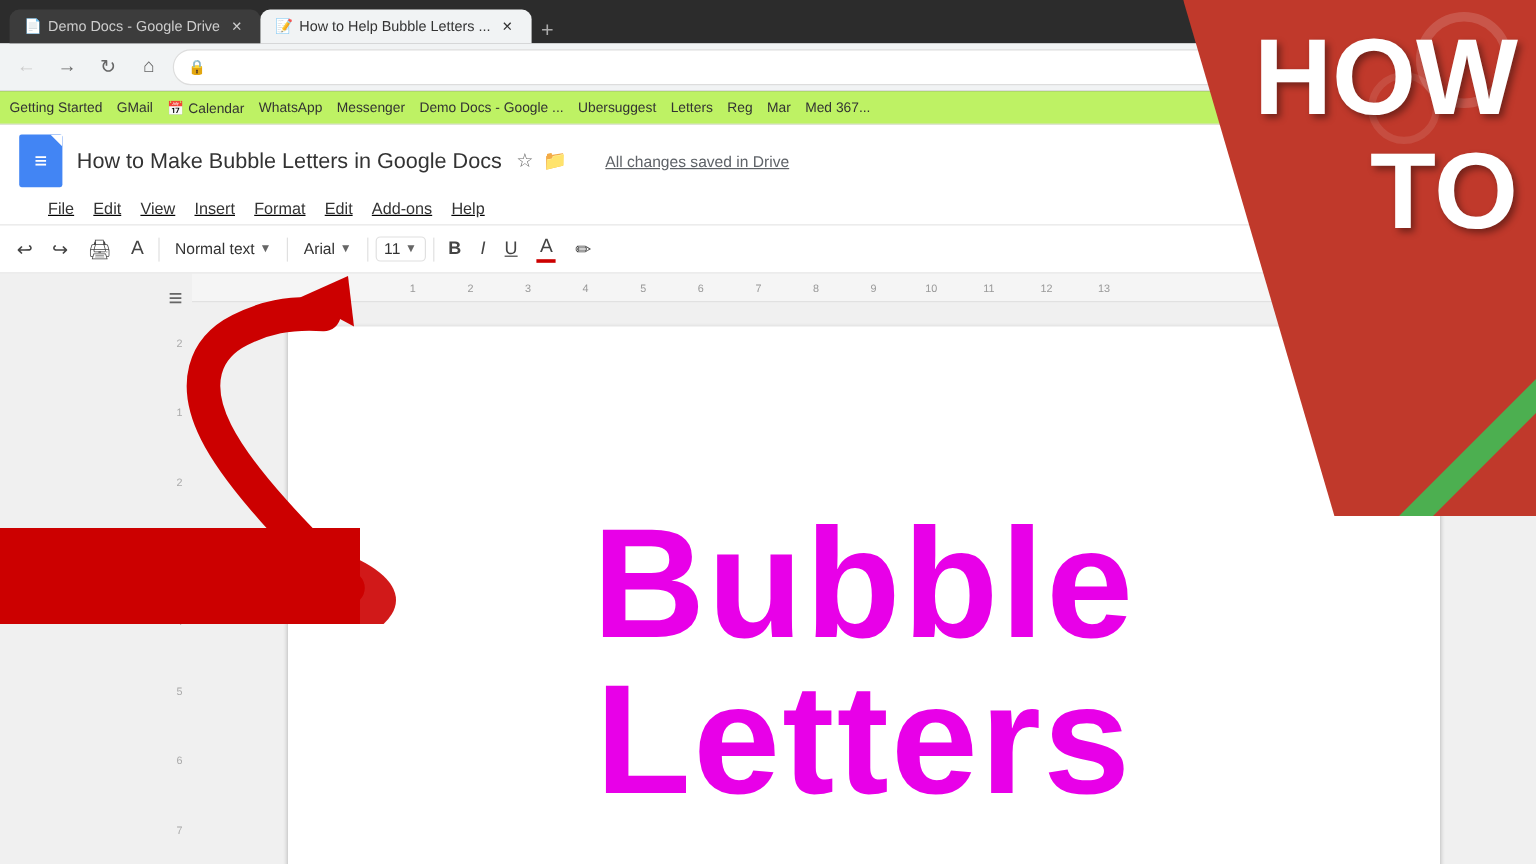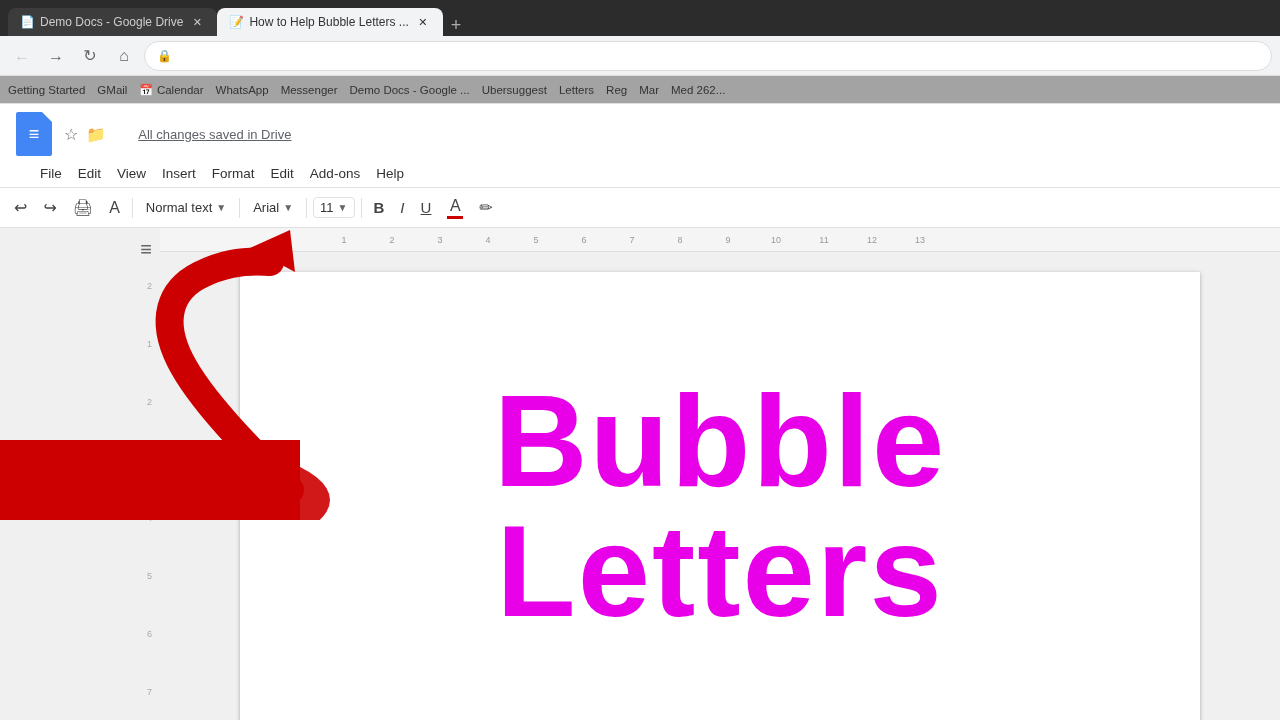--- a/index.html
+++ b/index.html
@@ -16,38 +16,38 @@
     .new-tab-btn { color: #aaa; font-size: 18px; padding: 0 8px; cursor: pointer; }
 
     .nav-bar { display: flex; align-items: center; background: #f1f3f4; padding: 4px 8px; gap: 6px; height: 40px; border-bottom: 1px solid #ddd; }
     .nav-btn { background: none; border: none; cursor: pointer; color: #666; font-size: 16px; width: 28px; height: 28px; display: flex; align-items: center; justify-content: center; border-radius: 50%; }
     .nav-btn.disabled { color: #ccc; cursor: default; }
     .address-bar { flex: 1; display: flex; align-items: center; background: #fff; border: 1px solid #ddd; border-radius: 20px; padding: 0 12px; height: 30px; gap: 6px; }
     .address-bar .lock-icon { color: #666; font-size: 12px; }
     .address-text { font-size: 13px; color: #333; flex: 1; overflow: hidden; text-overflow: ellipsis; white-space: nowrap; }
 
     
-    .bookmarks-bar { background: #a3a3a3; padding: 2px 8px; height: 28px; display: flex; align-items: center; gap: 12px; border-bottom: 1px solid #e0e0e0; overflow: hidden; }
+    .bookmarks-bar { background: #bef264; padding: 2px 8px; height: 28px; display: flex; align-items: center; gap: 12px; border-bottom: 1px solid #e0e0e0; overflow: hidden; }
     .bookmark-item { font-size: 11.5px; color: #333; cursor: pointer; white-space: nowrap; display: flex; align-items: center; gap: 4px; }
 
     
     .docs-app { display: flex; flex-direction: column; height: calc(720px - 104px); background: #fff; }
 
     
     .docs-header { padding: 8px 16px 0; border-bottom: 1px solid #e0e0e0; }
     .docs-title-row { display: flex; align-items: center; gap: 12px; padding-bottom: 4px; }
     .docs-icon { width: 36px; height: 44px; background: #4285f4; border-radius: 2px; display: flex; align-items: center; justify-content: center; position: relative; flex-shrink: 0; }
     .docs-icon::before { content: ''; position: absolute; top: 0; right: 0; width: 10px; height: 10px; background: #fff; clip-path: polygon(100% 0, 0 0, 100% 100%); }
     .docs-icon-inner { color: white; font-size: 18px; }
     .docs-title { font-size: 18px; color: #333; font-weight: 400; }
     .docs-title-icons { display: flex; gap: 8px; align-items: center; color: #666; }
     .docs-title-icon-btn { cursor: pointer; font-size: 16px; }
 
     
-    .docs-menu { display: flex; gap: 0; padding: 2px 16px; align-items: center; }
+    .docs-menu { display: flex; gap: 0; padding: 2px 16px; align-items: center; text-decoration: underline; }
     .menu-item { font-size: 13.5px; color: #333; cursor: pointer; padding: 4px 8px; border-radius: 4px; }
     .saved-status { margin-left: 20px; font-size: 13px; color: #5f6368; font-style: normal; text-decoration: underline; }
 
     
     .docs-toolbar { display: flex; align-items: center; padding: 4px 8px; border-bottom: 1px solid #e0e0e0; gap: 4px; flex-wrap: nowrap; background: #fff; min-height: 40px; }
     .toolbar-btn { background: none; border: none; cursor: pointer; color: #444; padding: 4px 6px; border-radius: 4px; font-size: 16px; display: flex; align-items: center; justify-content: center; }
     .toolbar-separator { width: 1px; background: #e0e0e0; height: 20px; margin: 0 2px; }
     .toolbar-select { display: flex; align-items: center; border: 1px solid transparent; border-radius: 4px; padding: 2px 6px; cursor: pointer; font-size: 13px; color: #333; gap: 4px; }
     .toolbar-select-arrow { font-size: 10px; color: #666; }
     .toolbar-font-size { display: flex; align-items: center; border: 1px solid #e0e0e0; border-radius: 4px; padding: 2px 6px; font-size: 13px; color: #333; gap: 4px; cursor: pointer; }
@@ -60,21 +60,21 @@
     
     .docs-body { display: flex; flex: 1; background: #f0f0f0; overflow: hidden; }
     .doc-area { flex: 1; display: flex; flex-direction: column; }
     .ruler-horizontal { height: 24px; background: #f5f5f5; border-bottom: 1px solid #ddd; display: flex; align-items: center; padding: 0 0 0 160px; gap: 0; }
     .ruler-mark { font-size: 9px; color: #999; width: 48px; text-align: center; }
     .sidebar-left { width: 160px; background: #f0f0f0; flex-shrink: 0; display: flex; flex-direction: column; align-items: flex-end; padding-top: 10px; padding-right: 8px; }
     .sidebar-icon { font-size: 20px; color: #666; cursor: pointer; }
     .page { background: #fff; width: 960px; min-height: 600px; box-shadow: 0 1px 4px rgba(0,0,0,0.3); padding: 60px 80px; position: relative; }
 
     
-    .bubble-letters { font-size: 130px; font-weight: 900; color: #e800e8; letter-spacing: 2px; text-align: center; margin-top: 44px; line-height: 1; font-family: Arial, sans-serif; }
+    .bubble-letters { font-size: 130px; font-weight: 900; color: #e800e8; letter-spacing: 2px; text-align: center; margin-top: 89px; line-height: 1; font-family: Arial, sans-serif; }
   </style>
 </head>
 <body>
 
 <div class="browser-chrome">
   <div class="tab-bar">
     <div class="tab">
       <span class="tab-icon">📄</span>
       <span class="tab-title">Demo Docs - Google Drive</span>
       <span class="tab-close">✕</span>
@@ -101,31 +101,32 @@
     <span class="bookmark-item">Getting Started</span>
     <span class="bookmark-item">GMail</span>
     <span class="bookmark-item">📅 Calendar</span>
     <span class="bookmark-item">WhatsApp</span>
     <span class="bookmark-item">Messenger</span>
     <span class="bookmark-item">Demo Docs - Google ...</span>
     <span class="bookmark-item">Ubersuggest</span>
     <span class="bookmark-item">Letters</span>
     <span class="bookmark-item">Reg</span>
     <span class="bookmark-item">Mar</span>
-    <span class="bookmark-item">Med 262...</span>
+    <span class="bookmark-item">Med 367...</span>
   </div>
 </div>
 
 <div class="docs-app">
 
   <div class="docs-header">
     <div class="docs-title-row">
       <div class="docs-icon">
         <span class="docs-icon-inner">≡</span>
       </div>
+      <span class="docs-title">How to Make Bubble Letters in Google Docs</span>
       <div class="docs-title-icons">
         <span class="docs-title-icon-btn">☆</span>
         <span class="docs-title-icon-btn">📁</span>
       </div>
       <span class="saved-status">All changes saved in Drive</span>
     </div>
 
     <div class="docs-menu">
       <span class="menu-item">File</span>
       <span class="menu-item">Edit</span>
@@ -218,13 +219,26 @@
   <svg width="400" height="420" style="position:absolute; top:100px; left:0;">
 
     <path d="M 290 390 C 250 350, 200 300, 180 260 C 160 220, 170 190, 200 175 C 220 165, 240 160, 270 162" stroke="#cc0000" stroke-width="28" fill="none" stroke-linecap="round"></path>
 
     <polygon points="250,148 290,130 295,172" fill="#cc0000"></polygon>
 
     <ellipse cx="150" cy="400" rx="180" ry="60" fill="#cc0000" opacity="0.9"></ellipse>
     <rect x="0" y="340" width="300" height="80" fill="#cc0000"></rect>
   </svg>
 
+  <div style="position:absolute; top:0; right:0; width:420px; height:430px; overflow:hidden;">
+
+    <div style="position:absolute; top:0; right:0; width:420px; height:430px; background:#c0392b; clip-path: polygon(30% 0, 100% 0, 100% 100%, 60% 100%);"></div>
+
+    <div style="position:absolute; top:10px; right:20px; width:80px; height:80px; border-radius:50%; border: 8px solid rgba(255,255,255,0.15);"></div>
+    <div style="position:absolute; top:60px; right:80px; width:60px; height:60px; border-radius:50%; border: 6px solid rgba(255,255,255,0.1);"></div>
+
+    <div style="position:absolute; bottom:120px; right:-30px; width:460px; height:20px; background:#4caf50; transform:rotate(-45deg); transform-origin:right center;"></div>
+
+    <div style="position:absolute; top:20px; right:15px; font-size:90px; font-weight:900; color:white; text-shadow:3px 3px 6px rgba(0,0,0,0.4); line-height:1;">HOW</div>
+
+    <div style="position:absolute; top:115px; right:15px; font-size:90px; font-weight:900; color:white; text-shadow:3px 3px 6px rgba(0,0,0,0.4); line-height:1;">TO</div>
+  </div>
 </div>
 
 </body></html>

